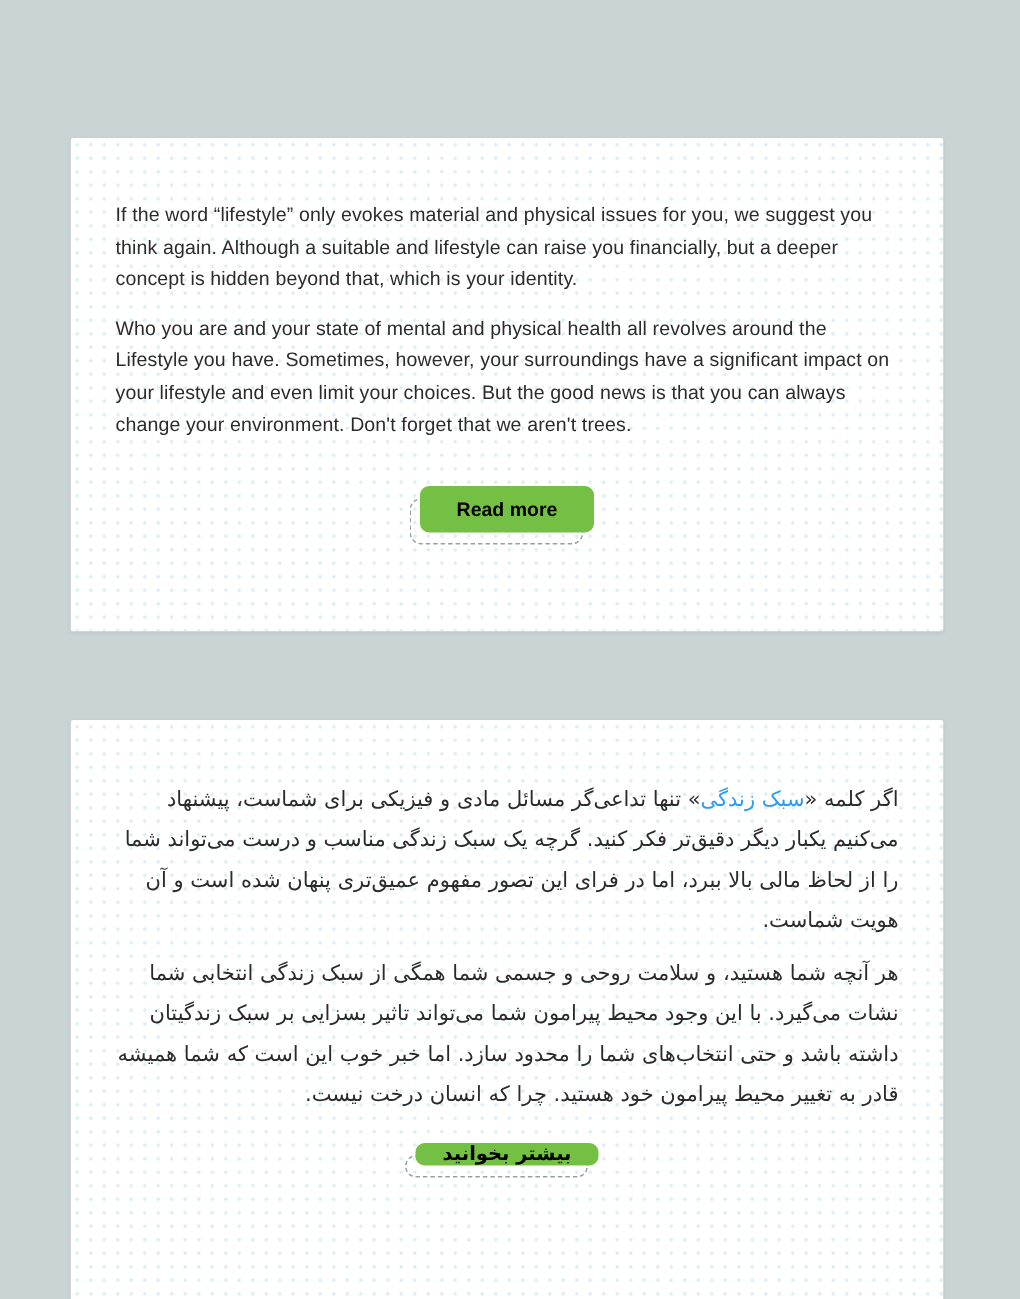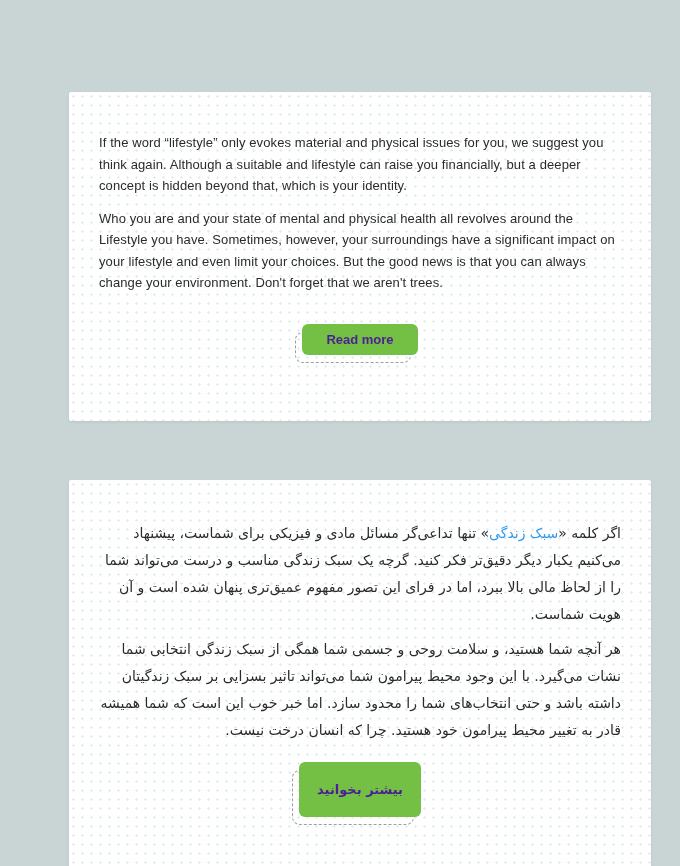--- a/index.html
+++ b/index.html
@@ -13,21 +13,21 @@
     position: relative;
     width: 680px;
     height: 866px;
     background: #c9d4d5;
     box-sizing: border-box;
     padding-top: 92px;
     overflow: hidden;
   }
   .card {
     width: 582px;
-    margin-left: 69px;
+    margin-left: 47px;
     background-color: #ffffff;
     background-image: radial-gradient(circle, rgba(168, 208, 220, 0.35) 1px, transparent 1.4px);
     background-size: 9px 9px;
     border-radius: 2px;
     box-shadow: 0 1px 3px rgba(0, 0, 0, 0.07);
     box-sizing: border-box;
     padding: 40px 30px;
   }
   .card-en {
     height: 329px;
@@ -75,33 +75,33 @@
     height: 100%;
     box-sizing: border-box;
     border: 1px dashed #98a0a2;
     border-radius: 8px;
   }
   .btn {
     position: relative;
     z-index: 1;
     display: block;
     background: #74c044;
-    color: #4c1d95;
+    color: #000000;
     border: none;
     border-radius: 6px;
     padding: 8px 24px;
     font-family: "Liberation Sans", sans-serif;
     font-size: 13px;
     font-weight: bold;
     line-height: 15px;
     cursor: pointer;
   }
   .btn-fa {
     font-family: "DejaVu Sans", sans-serif;
-    padding: 20px 18px;
+    padding: 0 18px;
   }
 </style>
 </head>
 <body>
 
 <div class="page">
 
   <section class="card card-en">
     <p class="en-p">If the word “lifestyle” only evokes material and physical issues for you, we suggest you think again. Although a suitable and lifestyle can raise you financially, but a deeper concept is hidden beyond that, which is your identity.</p>
     <p class="en-p">Who you are and your state of mental and physical health all revolves around the Lifestyle you have. Sometimes, however, your surroundings have a significant impact on your lifestyle and even limit your choices. But the good news is that you can always change your environment. Don't forget that we aren't trees.</p>

